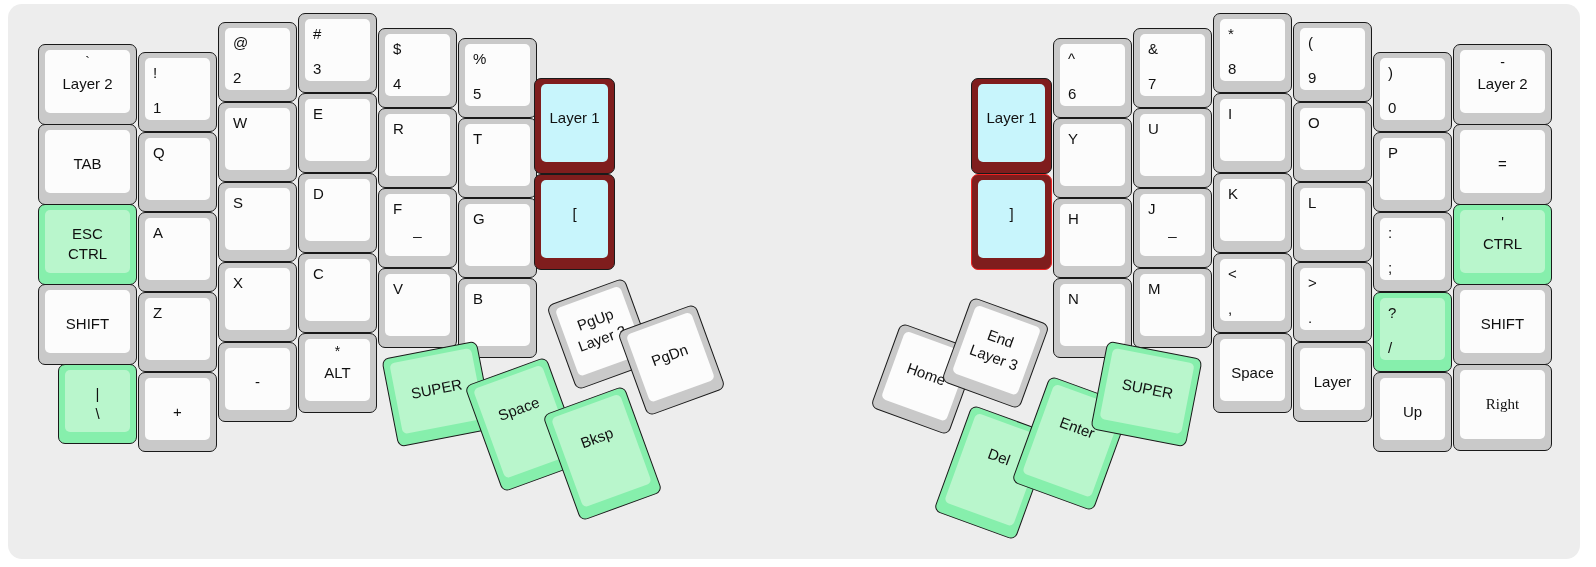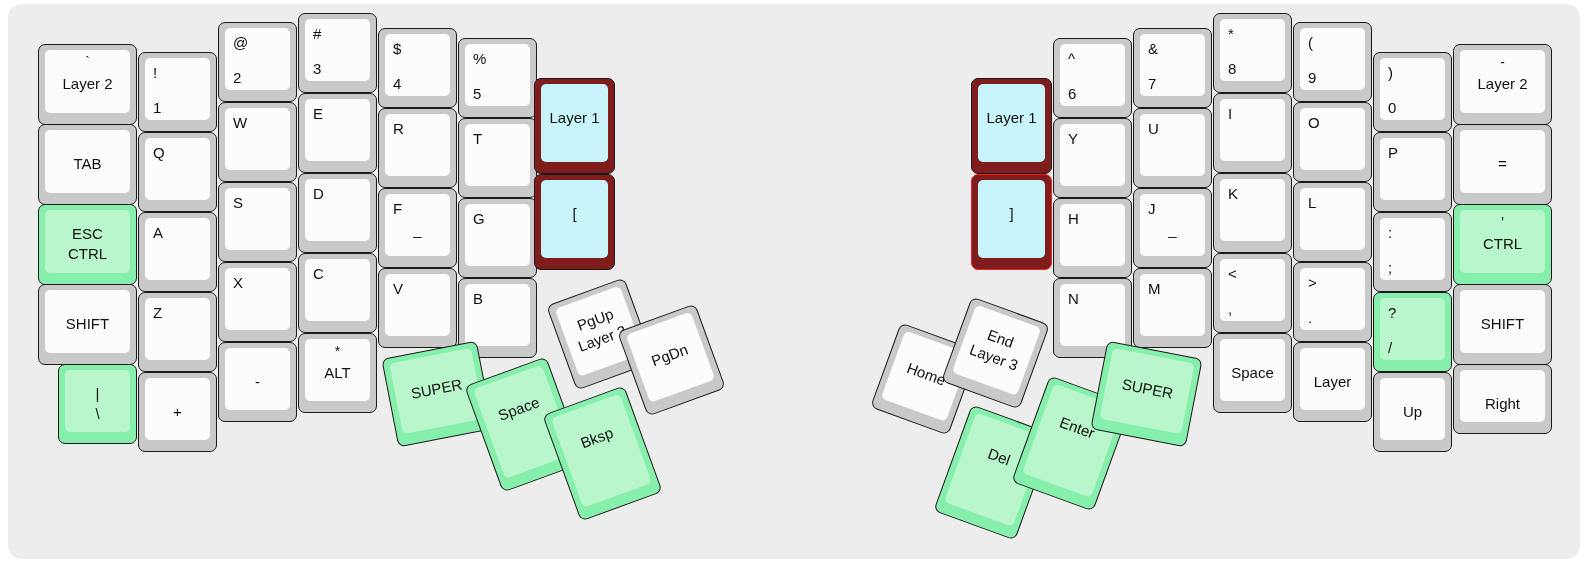--- a/index.html
+++ b/index.html
@@ -398,21 +398,21 @@
         <div class="cap mark">
           <div class="lbl l-top m1">'</div>
           <div class="lbl l-mid m2">CTRL</div>
         </div>
       </div>
       <div class="key" style="left: 1453px; top: 284px; width: 99px; height: 81px;">
         <div class="cap ctr">
           <div class="lbl l-mid c1">SHIFT</div>
         </div>
       </div>
-      <div class="key" style="left: 1453px; top: 364px; width: 99px; height: 70px;">
+      <div class="key" style="left: 1453px; top: 364px; width: 99px; height: 87px; font-family: Liberation Serif, serif;">
         <div class="cap ctr">
           <div class="lbl l-mid c1">Right</div>
         </div>
       </div>
       <div class="key" style="left: 883px; top: 334px; width: 83px; height: 90px; transform: rotate(20deg);">
         <div class="cap ctr">
           <div class="lbl l-mid c1">Home</div>
         </div>
       </div>
       <div class="key" style="left: 954px; top: 308px; width: 83px; height: 90px; transform: rotate(20deg);">

